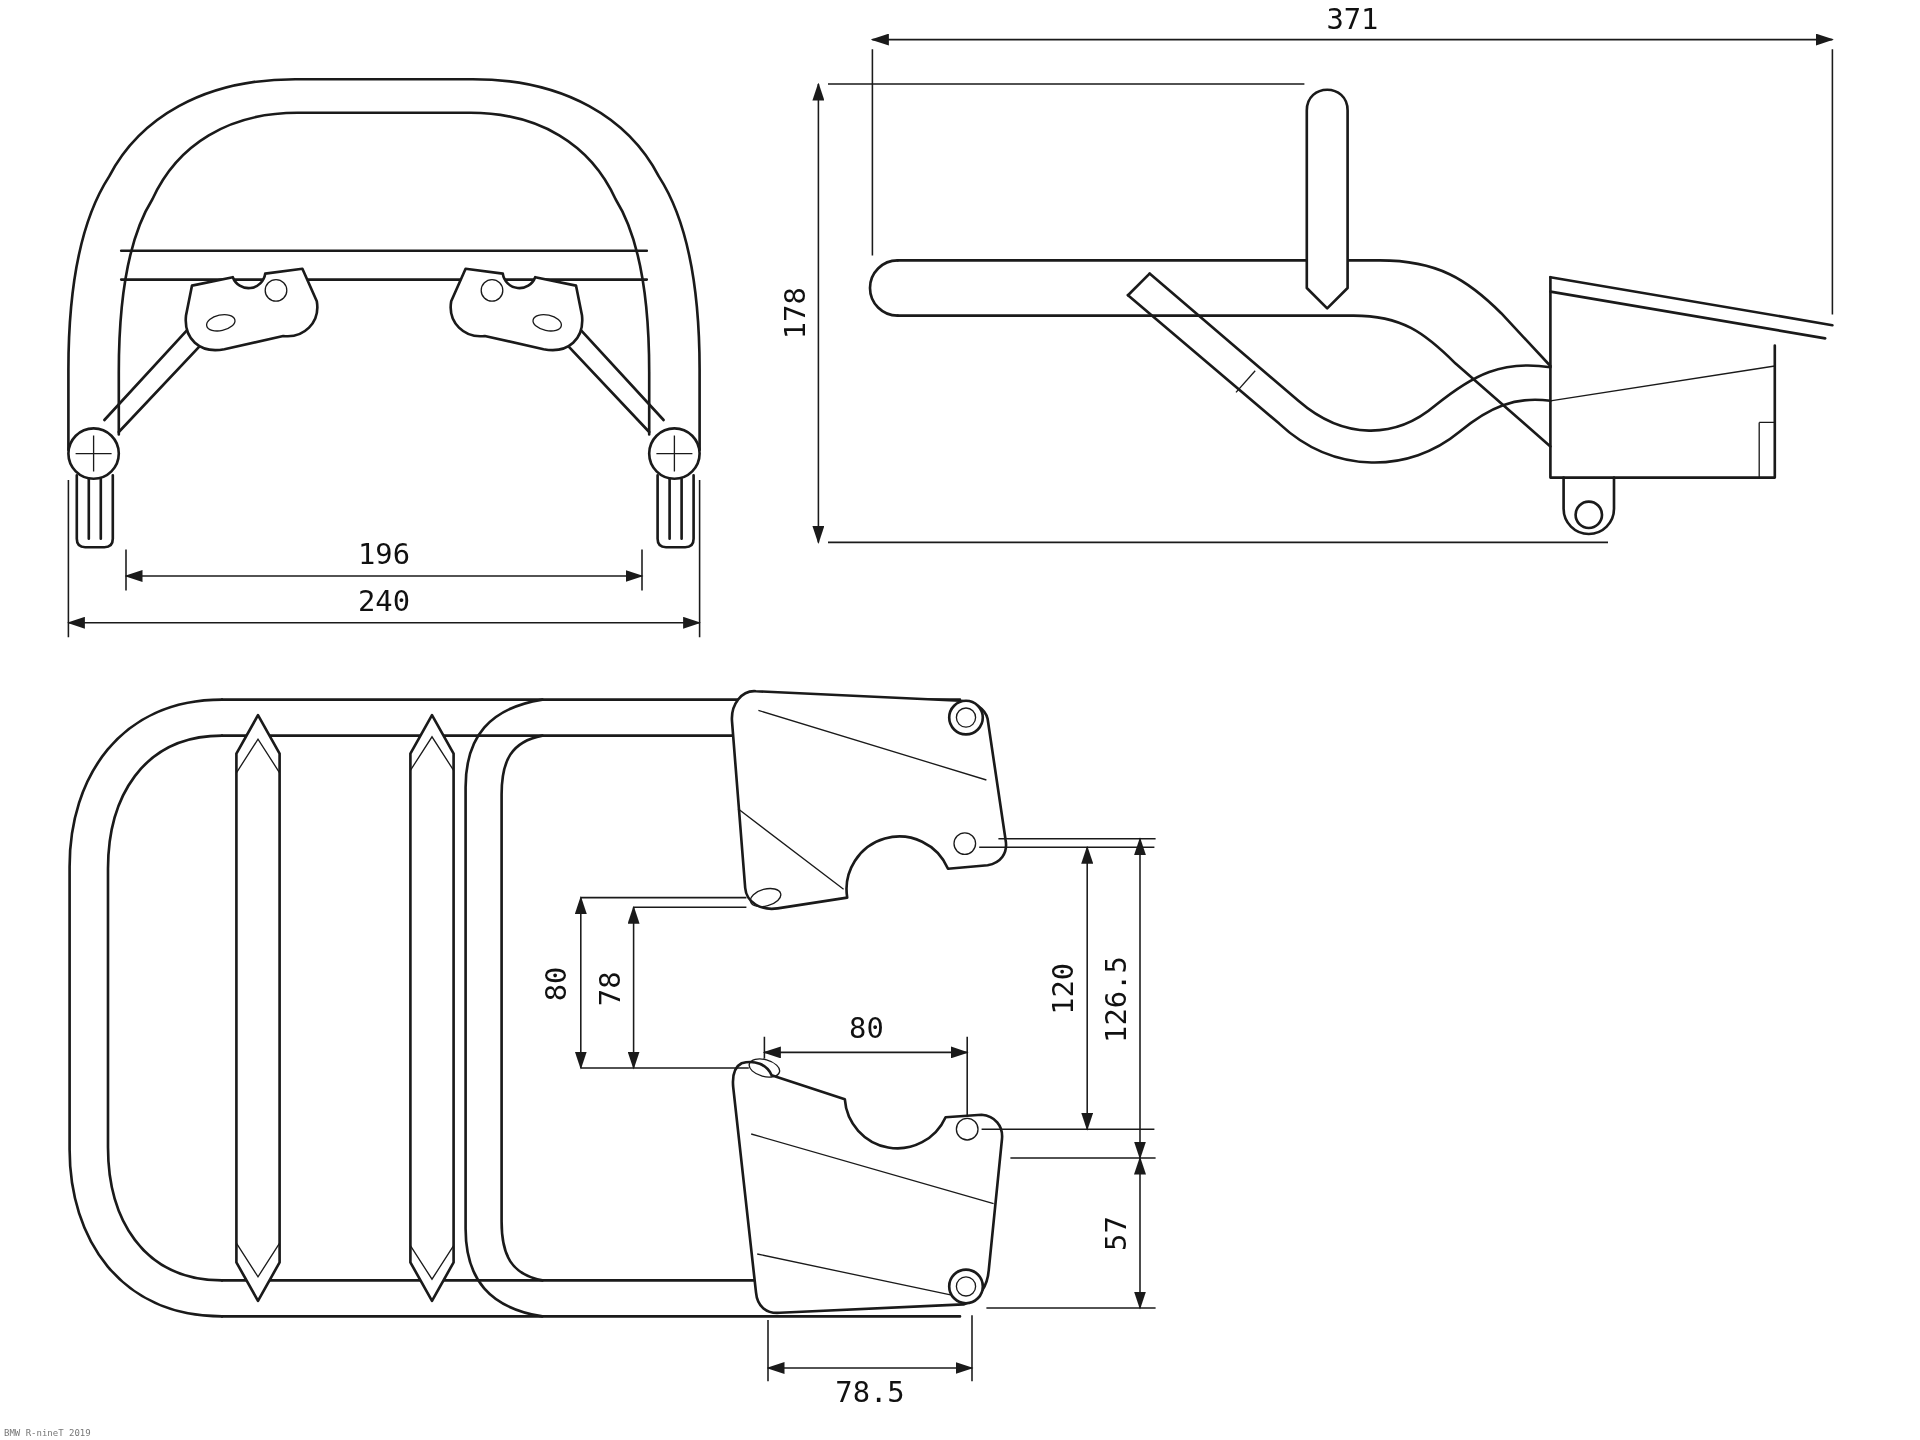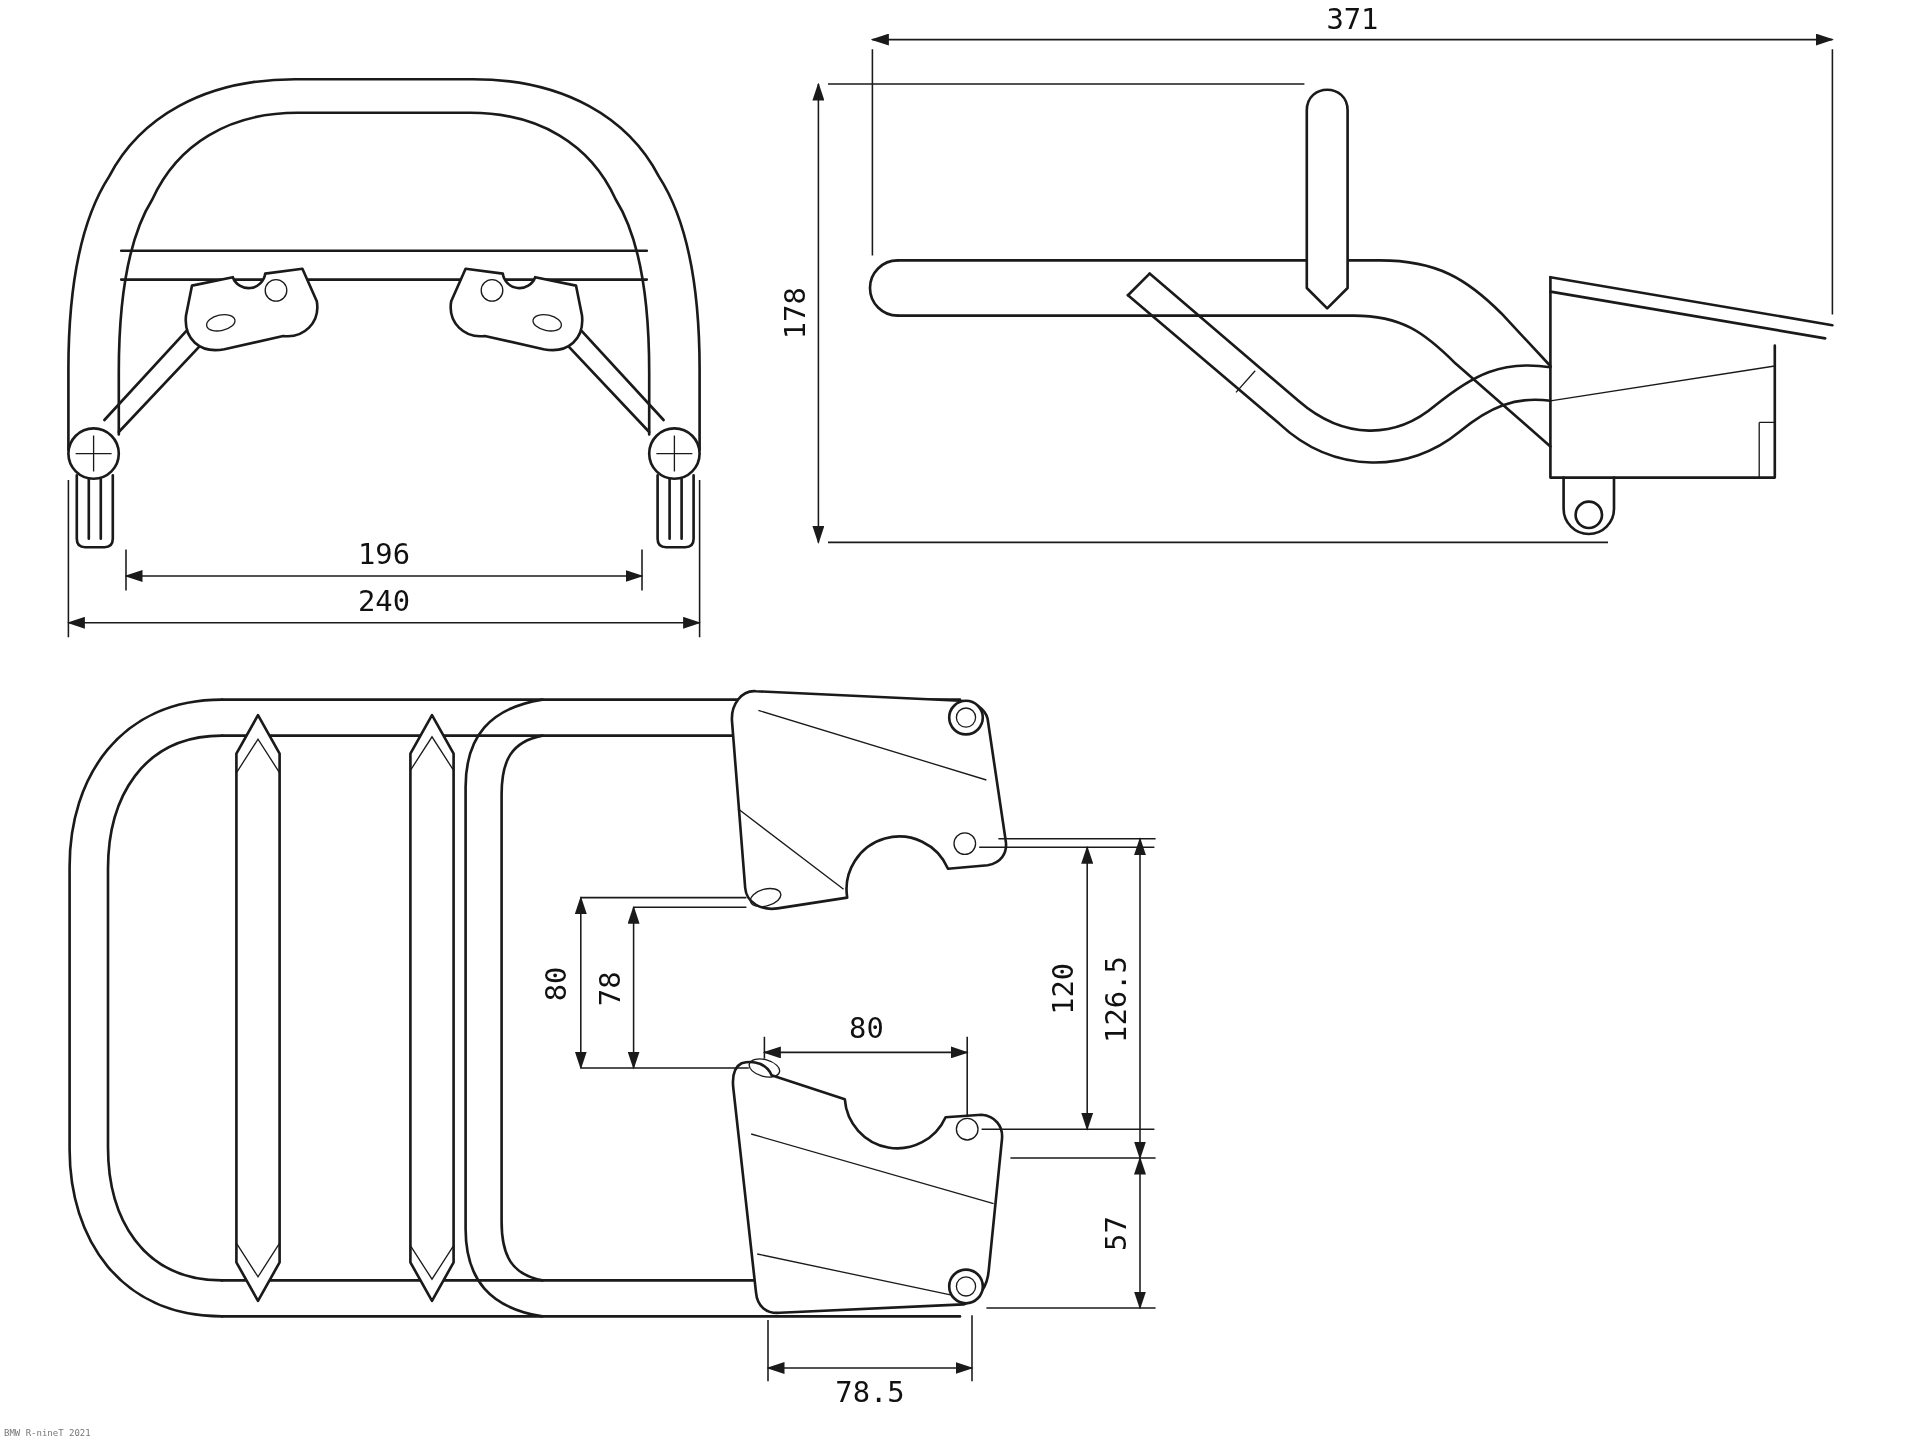--- a/index.html
+++ b/index.html
@@ -138,13 +138,13 @@
     <path class="dim" d="M 822 1090 H 963"></path>
     <path class="dim" marker-start="url(#arr)" marker-end="url(#arr)" d="M 950 965 V 1090"></path>
     <text class="dimtext" x="938" y="1028" transform="rotate(-90 938 1028)">57</text>
 
     <path class="dim" d="M 640 1100 V 1151 M 810 1096 V 1151"></path>
     <path class="dim" marker-start="url(#arr)" marker-end="url(#arr)" d="M 640 1140 H 810"></path>
     <text class="dimtext" x="725" y="1168">78.5</text>
   </g>
 </svg>
 
-<div id="caption">BMW R-nineT 2021</div>
+<div id="caption">BMW R-nineT 2019</div>
 
 </body></html>

